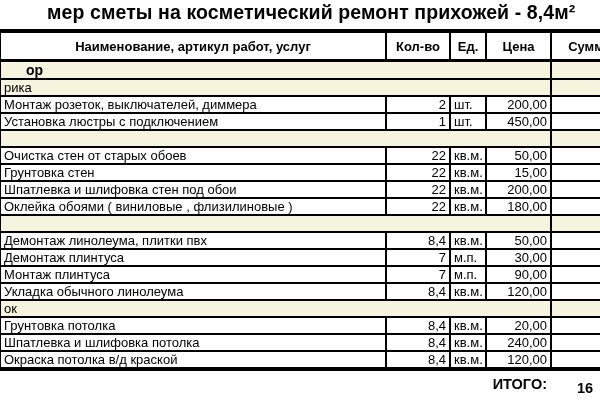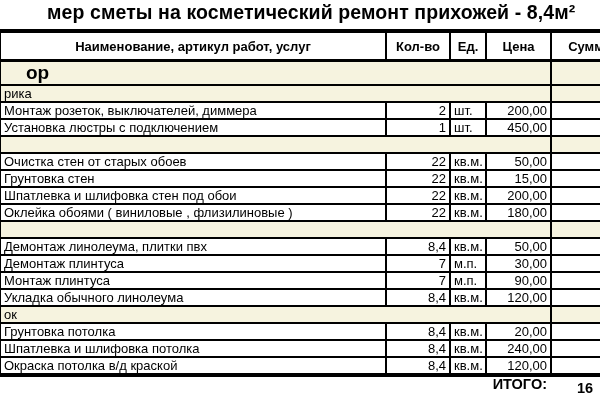--- a/index.html
+++ b/index.html
@@ -53,21 +53,21 @@
   table.estimate td {
     height: 14.8px;
     background: #ffffff;
   }
   td.c-name  { text-align: left;  padding-left: 2px; }
   td.c-qty   { text-align: right; padding-right: 3px; }
   td.c-unit  { text-align: left;  padding-left: 3px; border-radius: 7px; }
   td.c-price { text-align: right; padding-right: 5px; }
   td.c-sum   { text-align: right; padding-right: 27px; }
   tr.section td, tr.section-main td { background: var(--section-bg, #F6F3DF); }
-  tr.section-main td { font-weight: bold; font-size: 19px; padding-left: 25px; }
+  tr.section-main td { font-weight: bold; font-size: 14px; padding-left: 25px; }
   tr.section td.c-sum, tr.section-main td.c-sum { font-weight: bold; }
   tbody tr:last-child td { border-bottom: 4px solid #000; }
   .totals {
     position: absolute;
     top: 376px;
     left: 0;
     width: 625px;
     height: 18px;
     font-size: 14.5px;
     font-weight: bold;

